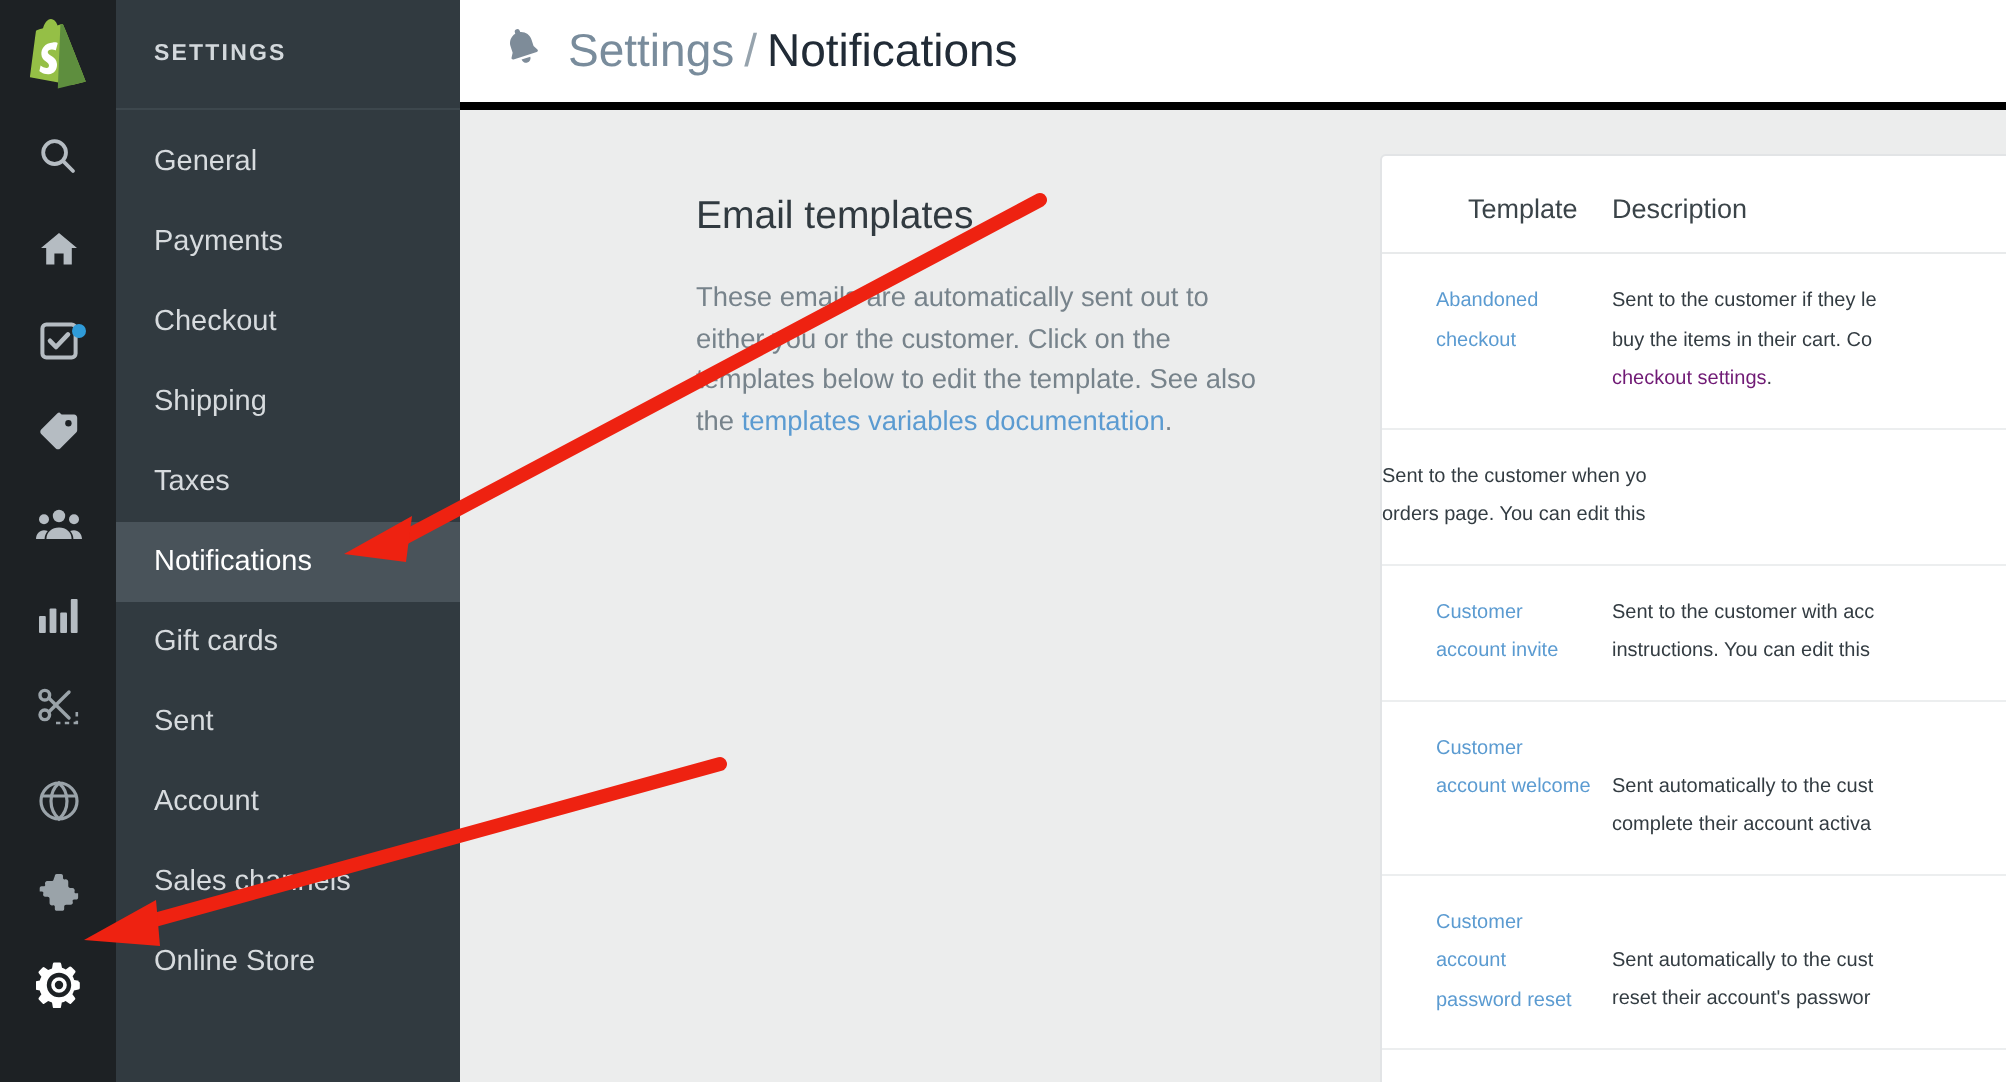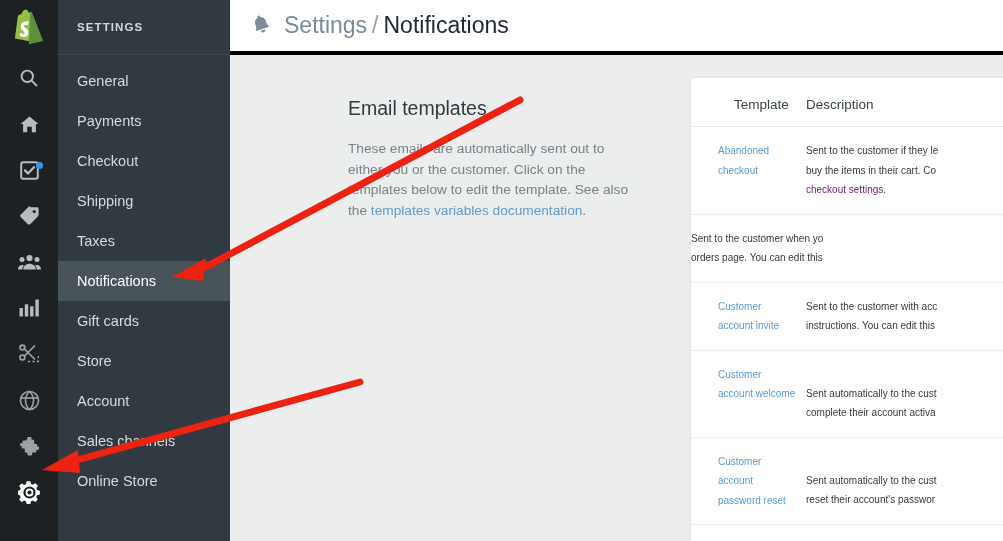--- a/index.html
+++ b/index.html
@@ -229,21 +229,21 @@
     <div class="nav-title">SETTINGS</div>
     <div class="nav-divider"></div>
     <div class="nav-list">
       <div class="nav-item">General</div>
       <div class="nav-item">Payments</div>
       <div class="nav-item">Checkout</div>
       <div class="nav-item">Shipping</div>
       <div class="nav-item">Taxes</div>
       <div class="nav-item active">Notifications</div>
       <div class="nav-item">Gift cards</div>
-      <div class="nav-item">Store</div>
+      <div class="nav-item">Sent</div>
       <div class="nav-item">Account</div>
       <div class="nav-item">Sales channels</div>
       <div class="nav-item">Online Store</div>
     </div>
   </div>
 
   <div class="main">
 
     <div class="topbar">
       <span class="bell">

